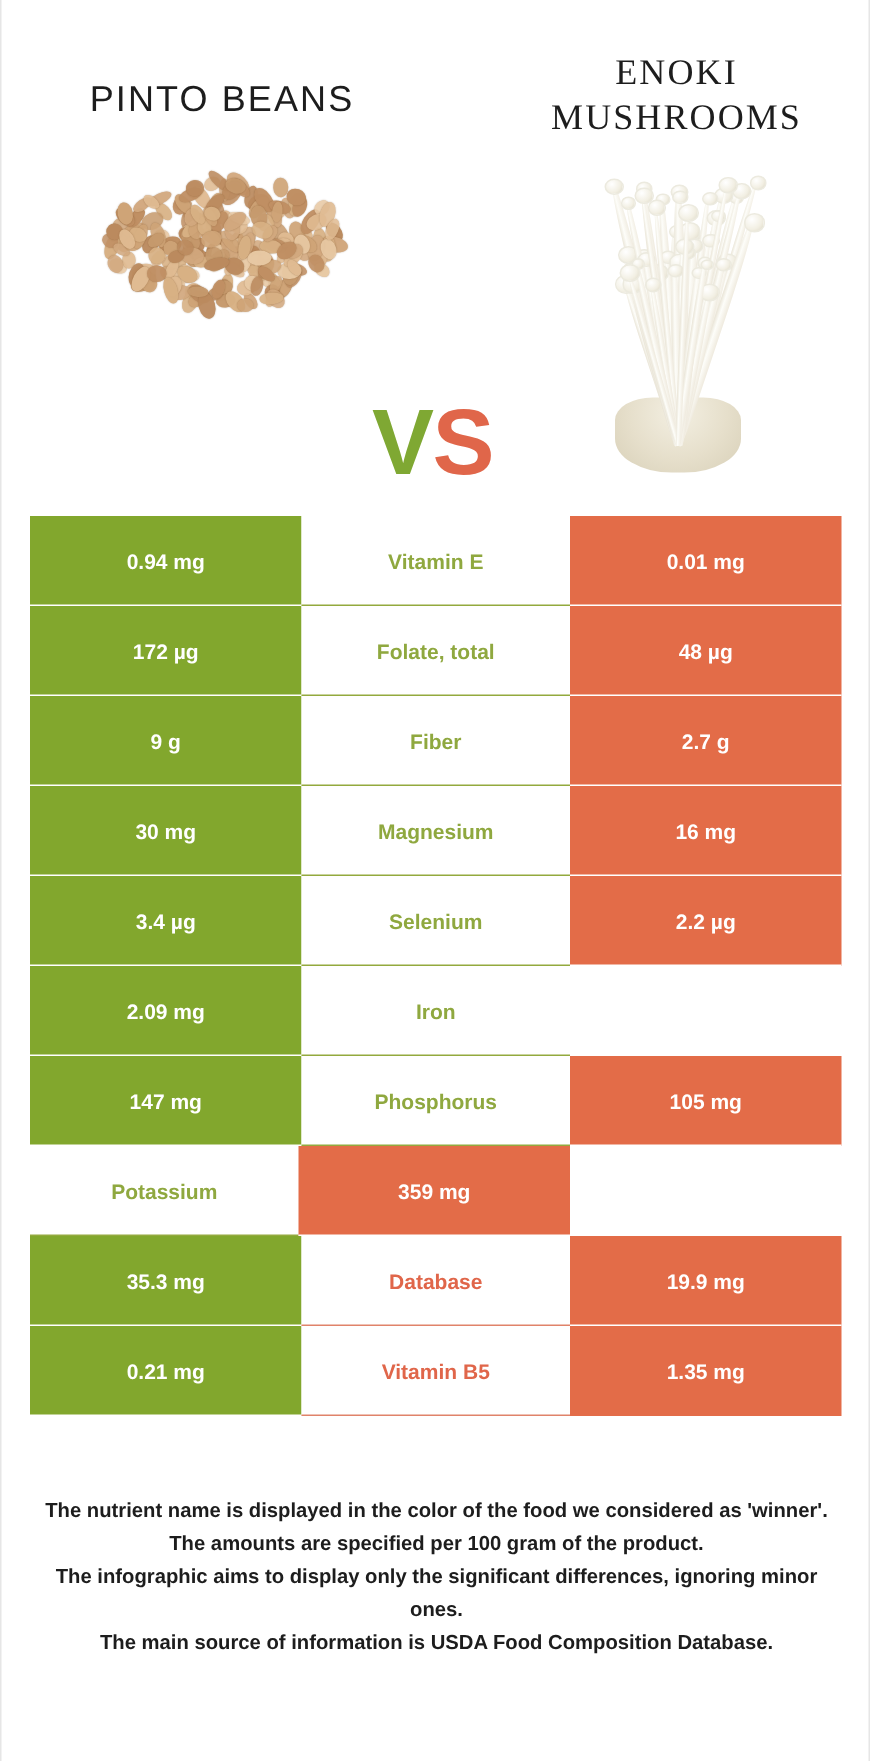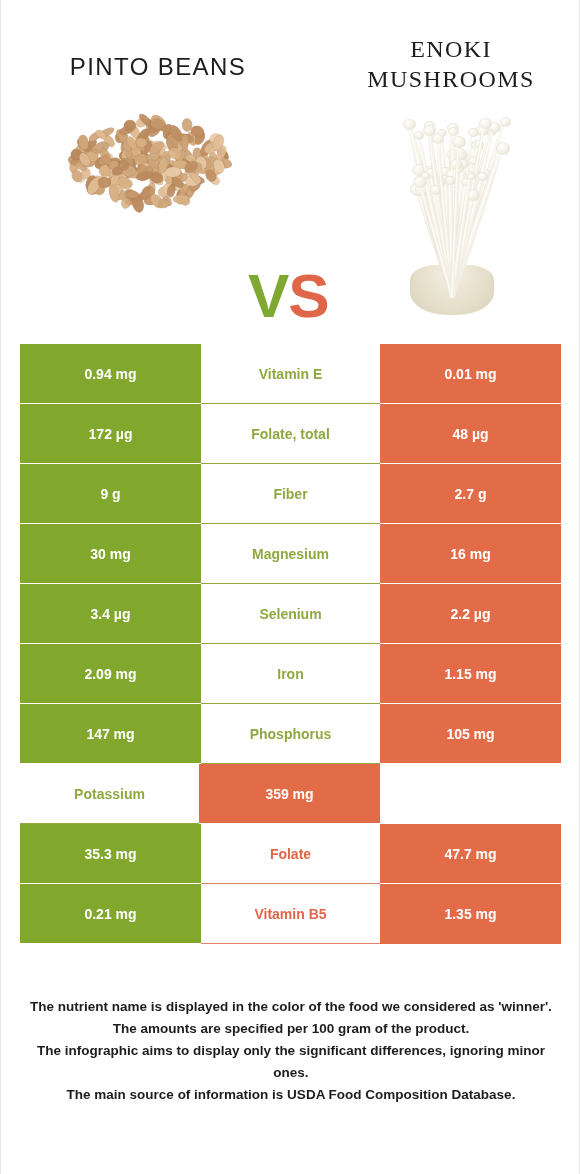--- a/index.html
+++ b/index.html
@@ -37,21 +37,21 @@
     font-family: "Liberation Sans", sans-serif;
     font-weight: 300;
     font-size: 24px;
     letter-spacing: 1.4px;
     color: #1d1d1d;
     text-transform: uppercase;
     text-align: center;
     line-height: 30px;
   }
   .title-left {
-    left: 22px;
+    left: 12px;
     width: 270px;
     top: 52px;
   }
   .title-right {
     left: 330px;
     width: 240px;
     top: 34px;
     font-family: Liberation Serif, serif;
   }
 
@@ -533,35 +533,34 @@
         <div class="cell cell-right">16 mg</div>
       </div>
       <div class="row">
         <div class="cell cell-left">3.4 µg</div>
         <div class="cell cell-mid win-green">Selenium</div>
         <div class="cell cell-right">2.2 µg</div>
       </div>
       <div class="row">
         <div class="cell cell-left">2.09 mg</div>
         <div class="cell cell-mid win-green">Iron</div>
-        <div class="cell cell-right">1.15 mg</div>
       </div>
       <div class="row">
         <div class="cell cell-left">147 mg</div>
         <div class="cell cell-mid win-green">Phosphorus</div>
         <div class="cell cell-right">105 mg</div>
       </div>
       <div class="row">
         <div class="cell cell-mid win-green">Potassium</div>
         <div class="cell cell-right">359 mg</div>
       </div>
       <div class="row">
         <div class="cell cell-left">35.3 mg</div>
-        <div class="cell cell-mid win-orange">Folate</div>
-        <div class="cell cell-right">47.7 mg</div>
+        <div class="cell cell-mid win-orange">Database</div>
+        <div class="cell cell-right">19.9 mg</div>
       </div>
       <div class="row">
         <div class="cell cell-left">0.21 mg</div>
         <div class="cell cell-mid win-orange">Vitamin B5</div>
         <div class="cell cell-right">1.35 mg</div>
       </div>
     </div>
 
   <div class="footer">
     <p>The nutrient name is displayed in the color of the food we considered as 'winner'.</p>

